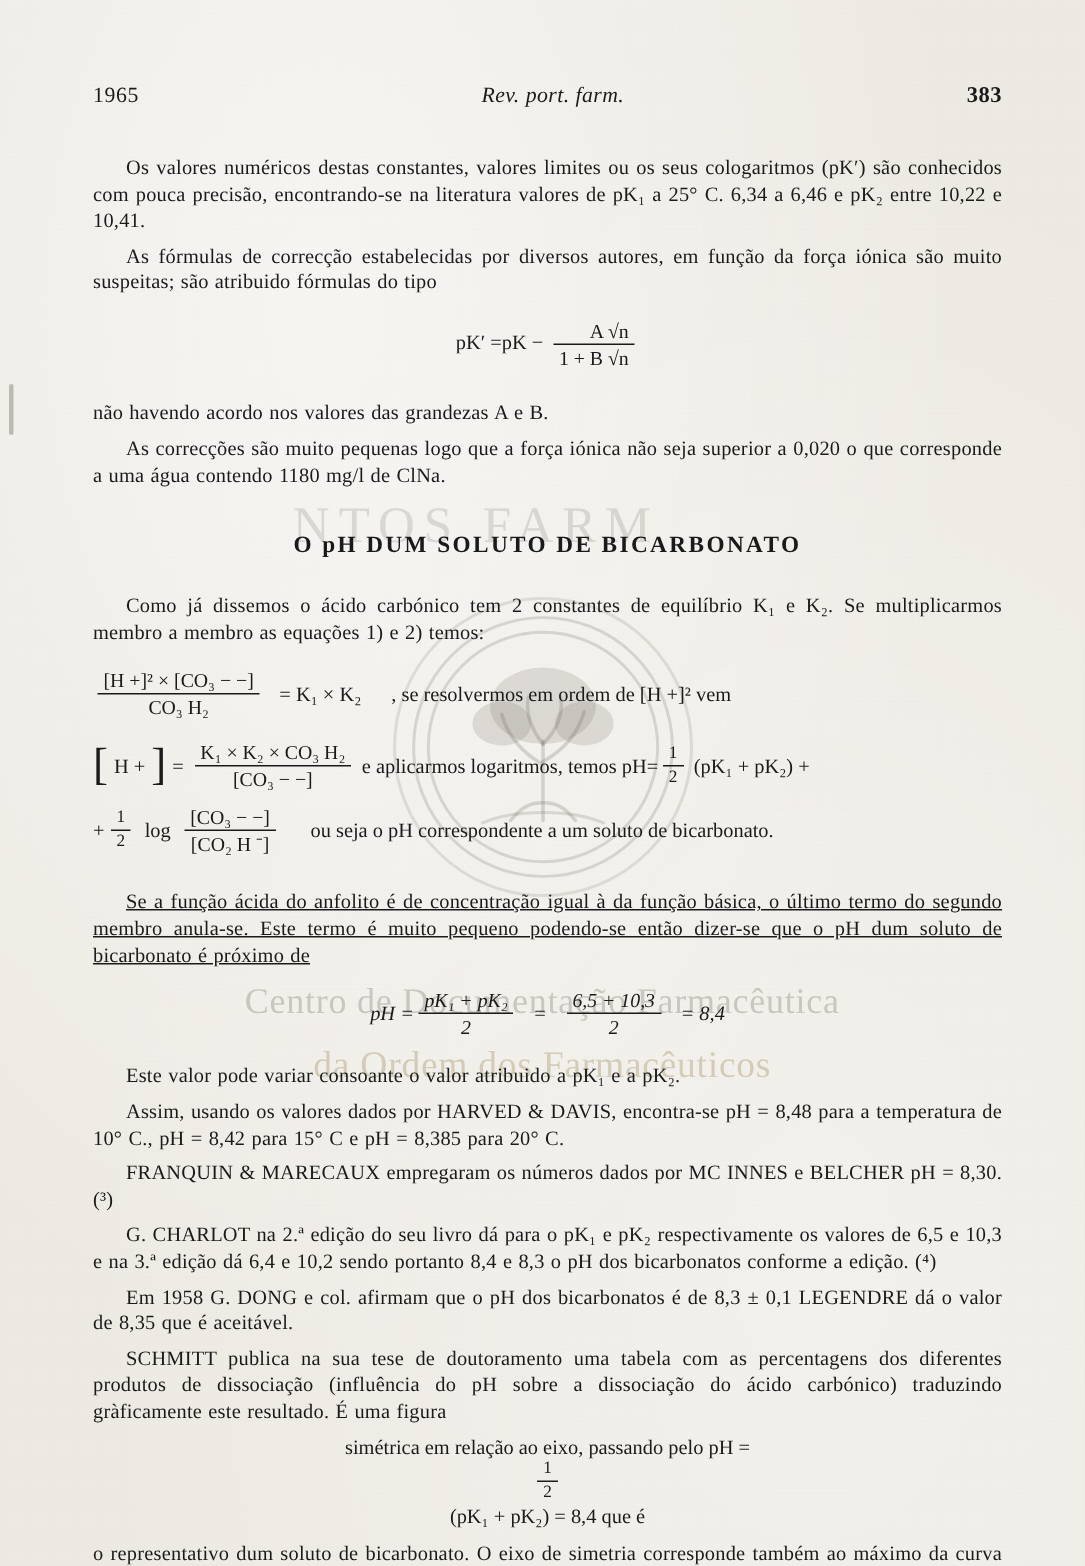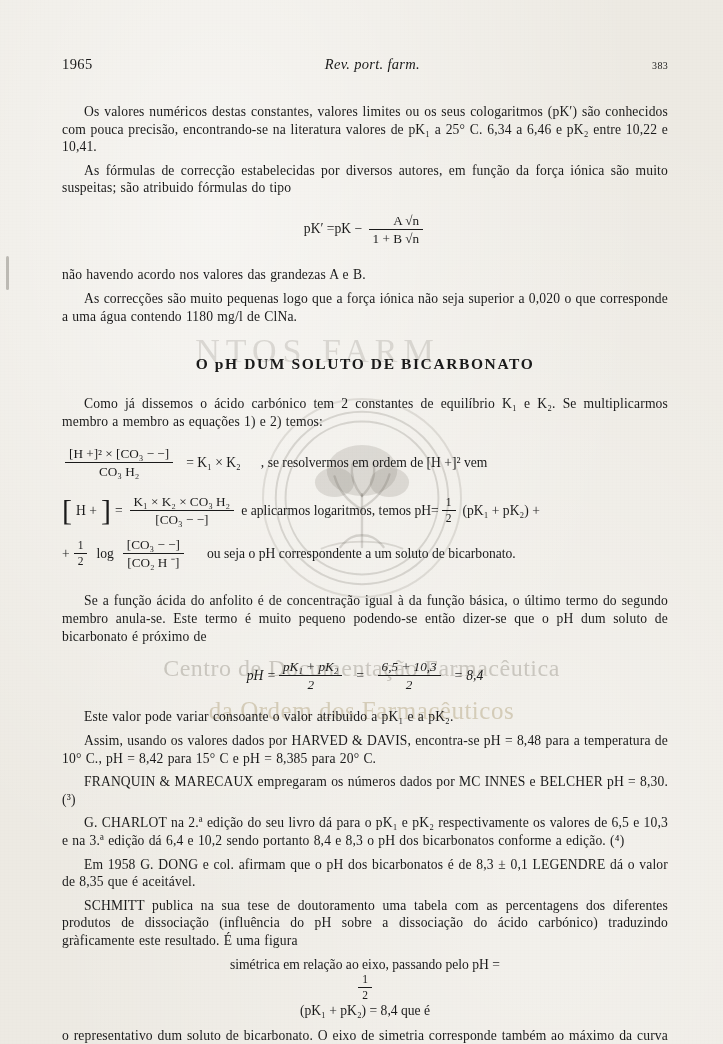--- a/index.html
+++ b/index.html
@@ -46,21 +46,21 @@
     justify-content: space-between;
     font-size: 14.5px;
     margin-bottom: 30px;
   }
   .runhead .year { font-size: 14.5px; letter-spacing: 0.4px; }
   .runhead .journal {
     font-style: italic;
     font-size: 14.5px;
     letter-spacing: 0.3px;
   }
-  .runhead .pageno { font-size: 10px; font-weight: normal; letter-spacing: 0.3px; }
+  .runhead .pageno { font-size: 15px; font-weight: bold; letter-spacing: 0.3px; }
 
   
   p.body {
     margin: 0 0 6px 0;
     font-size: 13.6px;
     line-height: 17.6px;
     text-align: justify;
     text-indent: 22px;
     letter-spacing: 0.15px;
     word-spacing: 0.6px;
@@ -279,21 +279,21 @@
       <span style="padding:0 6px;">log</span>
       <span class="frac">
         <span class="num">[CO₃ − −]</span>
         <span class="den">[CO₂ H ⁻]</span>
       </span>
       <span class="gap"></span>
         <span class="gap"></span>
       <span>ou seja o pH correspondente a um soluto de bicarbonato.</span>
     </div>
 
-    <p class="body" style="margin-top:22px;">Se a função ácida do anfolito é de concentração igual à da função básica, o último termo do segundo membro anula-se. Este termo é muito pequeno podendo-se então dizer-se que o pH dum soluto de bicarbonato é próximo de</p>
+    <p class="body" style="margin-top:22px;text-decoration:underline;">Se a função ácida do anfolito é de concentração igual à da função básica, o último termo do segundo membro anula-se. Este termo é muito pequeno podendo-se então dizer-se que o pH dum soluto de bicarbonato é próximo de</p>
 
     <div class="eqrow" style="justify-content:center;margin-top:14px;margin-bottom:14px;font-style:italic;">
       <span>pH =</span>
       <span class="frac">
         <span class="num">pK₁ + pK₂</span>
         <span class="den">2</span>
       </span>
       <span class="gap"></span>
       <span>=</span>
       <span class="gap"></span>

